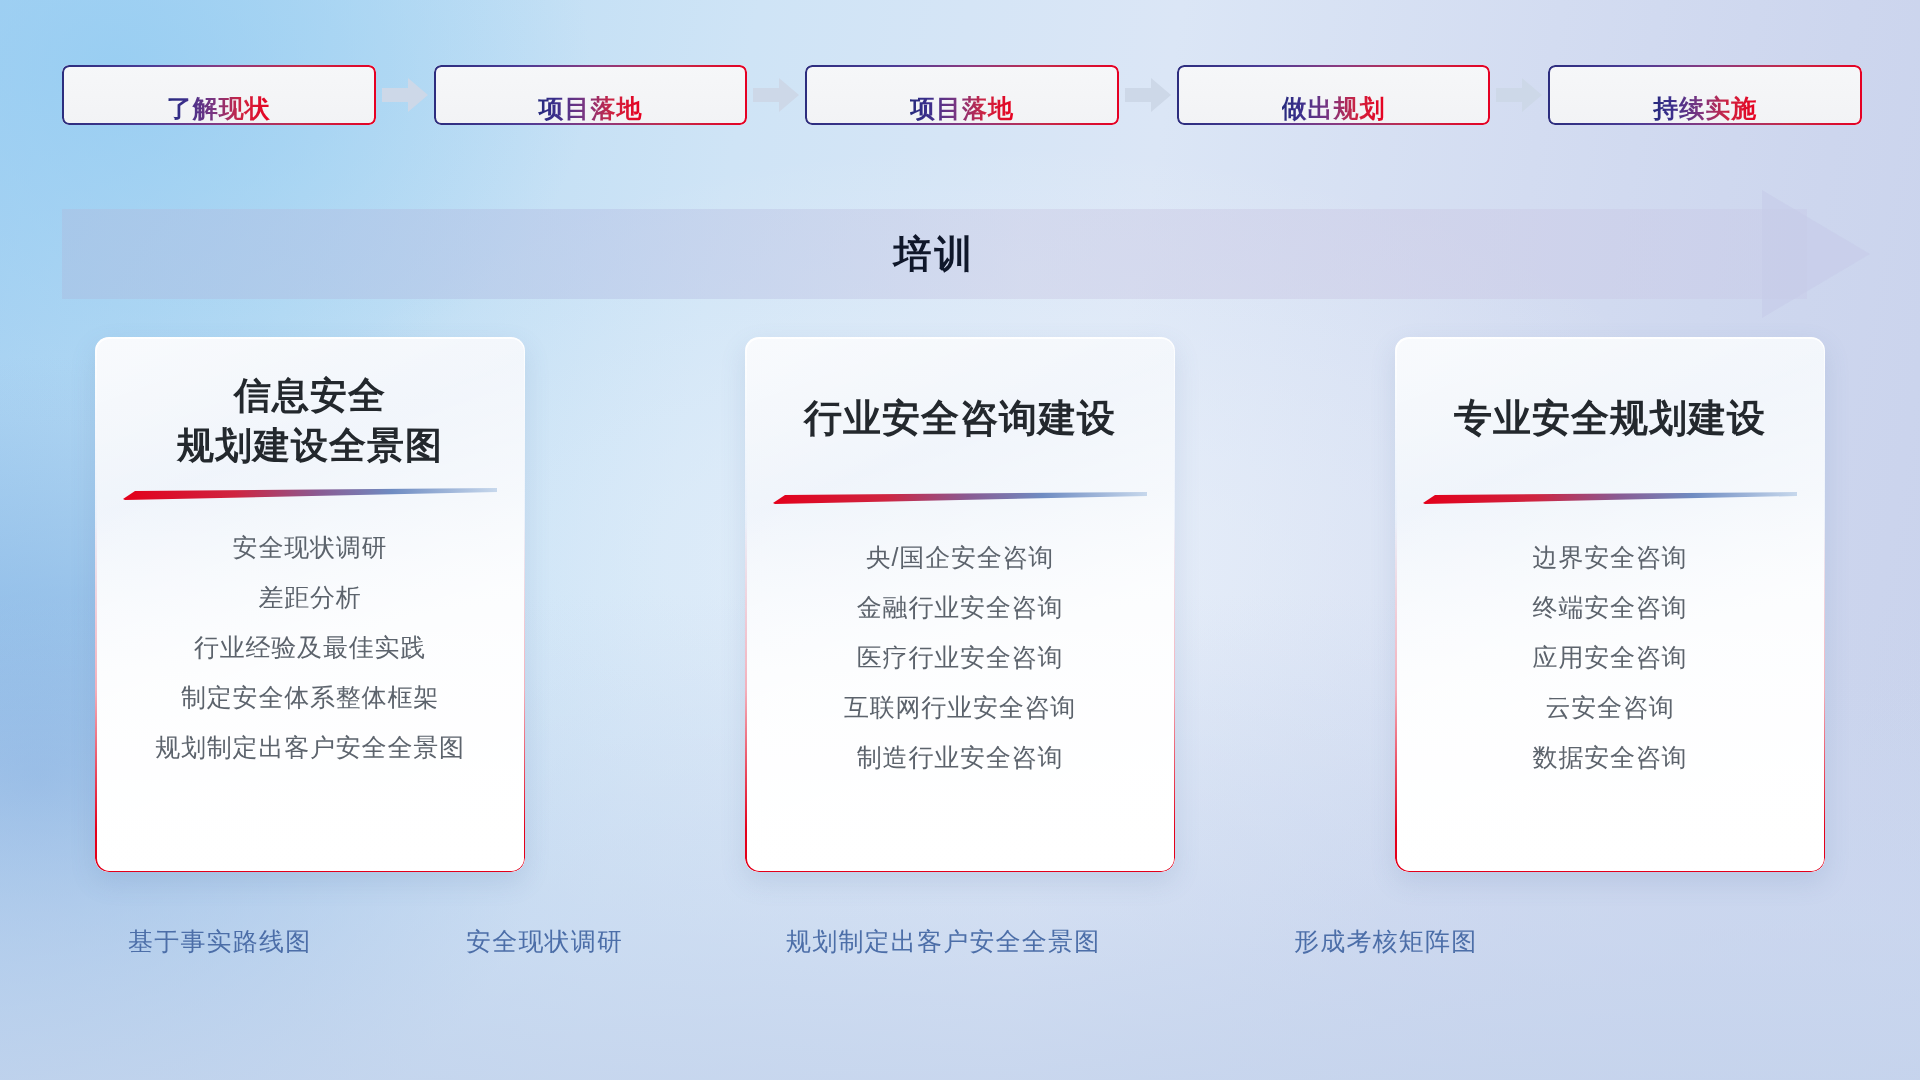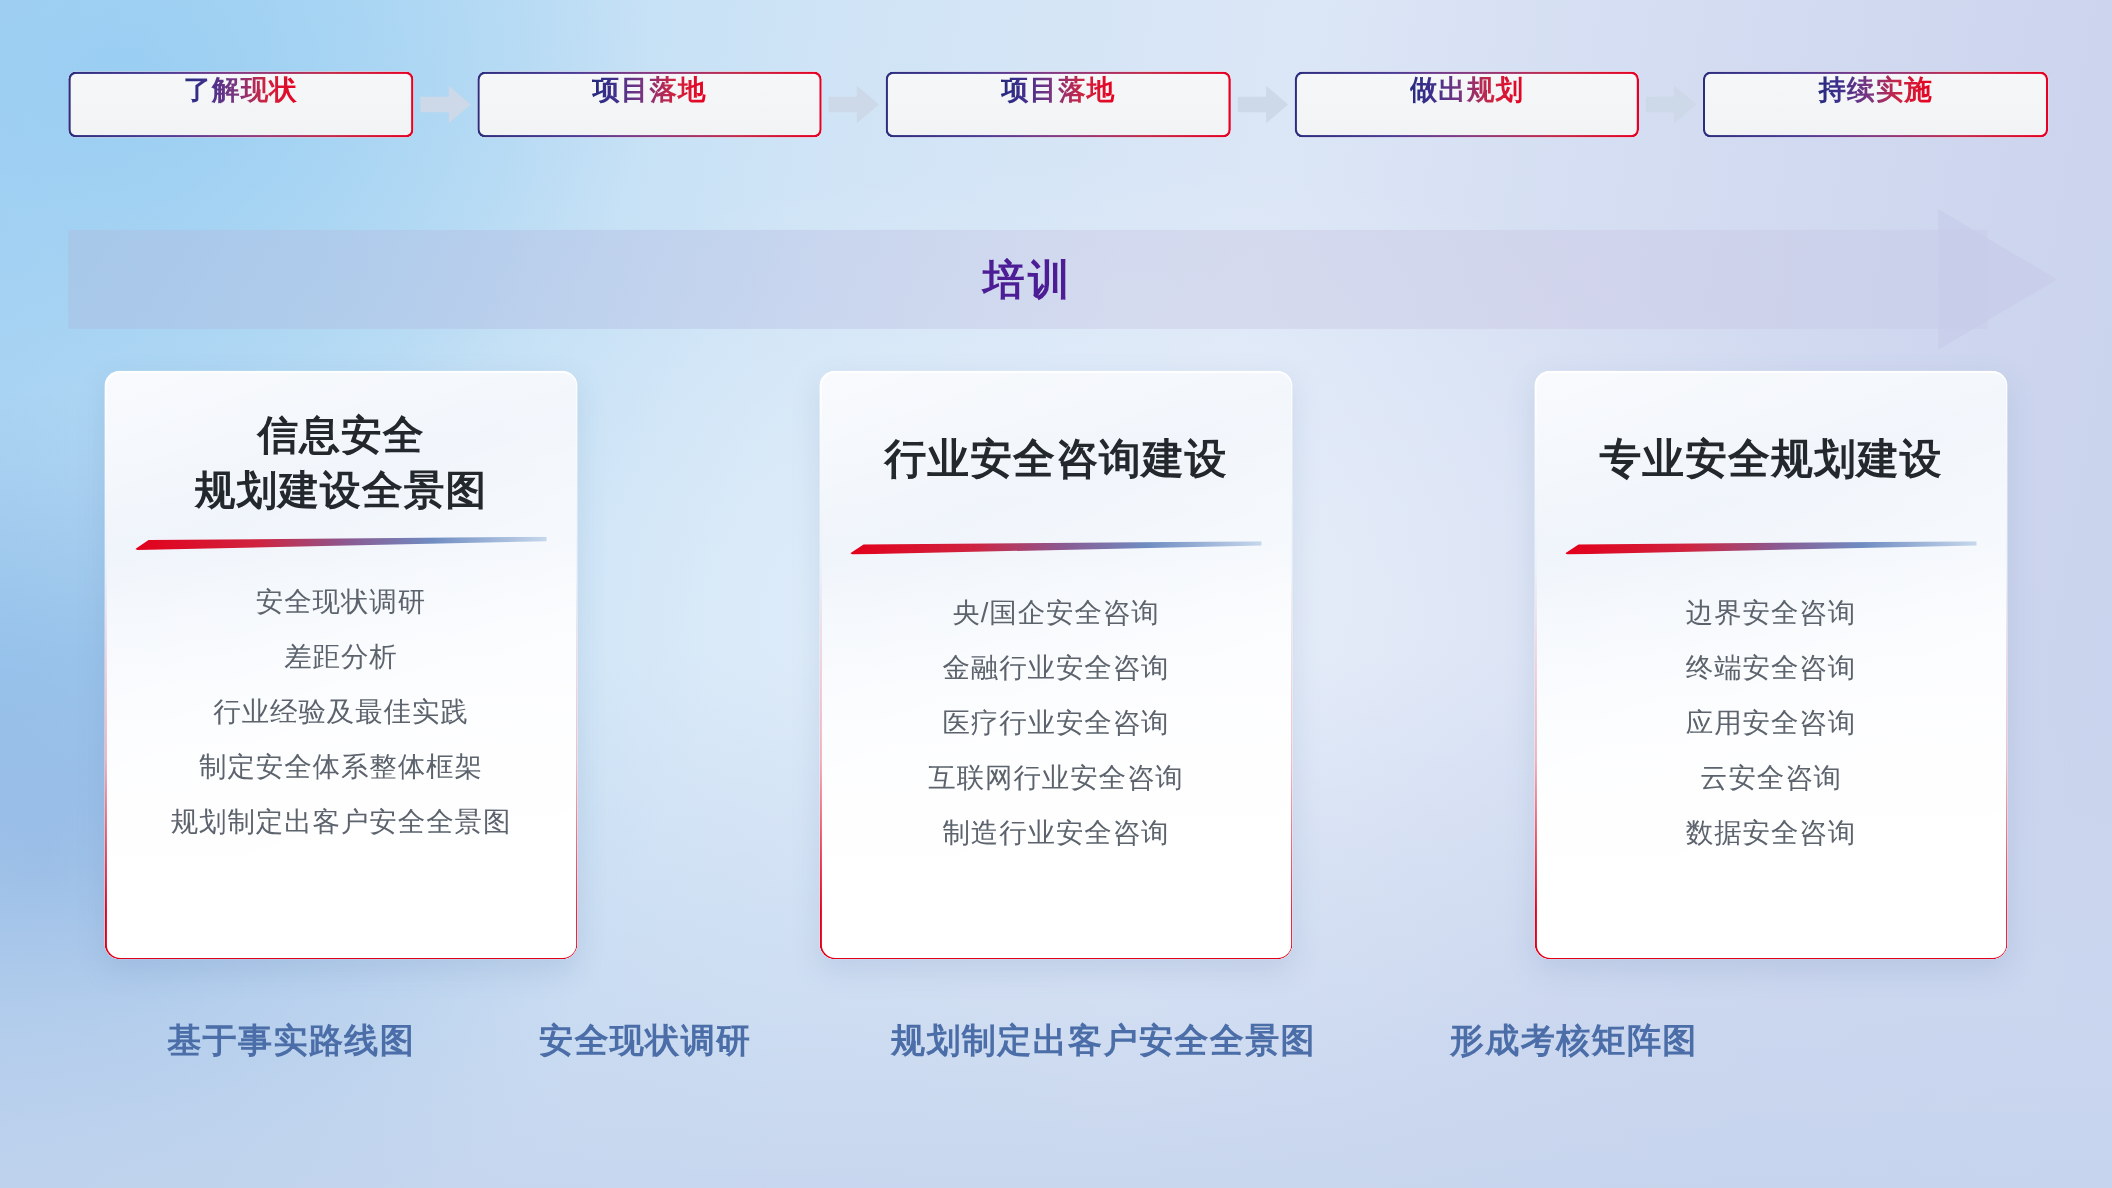--- a/index.html
+++ b/index.html
@@ -33,21 +33,21 @@
 
   
   #stepflow{
     position:absolute;left:62px;top:64px;width:1800px;height:62px;
     display:flex;align-items:center;z-index:5;
   }
   .step-box{
     position:relative;
     height:60px;
     flex:1 1 0;
-    display:flex;align-items:flex-start;justify-content:center;
+    display:flex;align-items:flex-end;justify-content:center;
     border-radius:7px;
     background:linear-gradient(180deg,#f6f7f9 0%,#f2f3f5 100%);
     box-sizing:border-box;
   }
   .step-box::before{
     content:"";position:absolute;inset:0;border-radius:7px;padding:1.6px;
     background:linear-gradient(90deg,#2c2d7e 0%,#4b3c96 28%,#8b3a80 52%,#c42a4a 76%,#e60023 100%);
     -webkit-mask:linear-gradient(#000 0 0) content-box,linear-gradient(#000 0 0);
     -webkit-mask-composite:xor;mask-composite:exclude;
     pointer-events:none;
@@ -74,21 +74,21 @@
   }
   #banner .head{
     position:absolute;left:1700px;top:-19px;width:0;height:0;
     border-top:64px solid transparent;
     border-bottom:64px solid transparent;
     border-left:108px solid rgba(198,204,233,.62);
   }
   #banner .btitle{
     position:absolute;left:0;top:0;width:1745px;height:90px;
     display:flex;align-items:center;justify-content:center;
-    font-size:38px;font-weight:700;color:#4c1d95;letter-spacing:3px;
+    font-size:38px;font-weight:700;color:#0f172a;letter-spacing:3px;
   }
 
   
   #cards{
     position:absolute;left:95px;top:337px;width:1730px;height:535px;
     display:flex;justify-content:space-between;z-index:6;
   }
   .card{
     position:relative;
     width:430px;height:535px;
@@ -139,21 +139,21 @@
   .card.c2 .card-title,.card.c3 .card-title{margin-top:56px;}
   .card.c2 .card-rule,.card.c3 .card-rule{margin-top:48px;}
   .card.c2 .card-list,.card.c3 .card-list{margin-top:28px;}
 
   
   #footer{
     position:absolute;left:0;top:925px;width:1920px;height:46px;z-index:6;
   }
   .foot{
     position:absolute;top:0;
-    font-size:31px;font-weight:700;color:#4c6ea8;letter-spacing:1.2px;white-space:nowrap;margin-left:24px;
+    font-size:25px;font-weight:400;color:#4c6ea8;letter-spacing:1.2px;white-space:nowrap;
   }
   .foot.f1{left:128px;}
   .foot.f2{left:466px;}
   .foot.f3{left:786px;}
   .foot.f4{left:1294px;}
 </style>
 </head>
 <body>
 
 <div id="bg">

